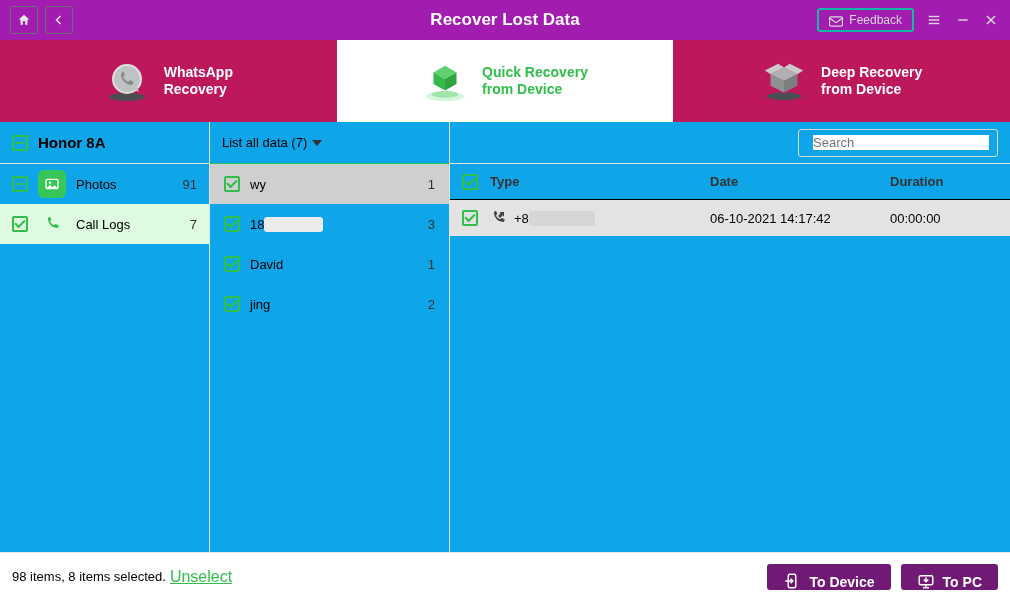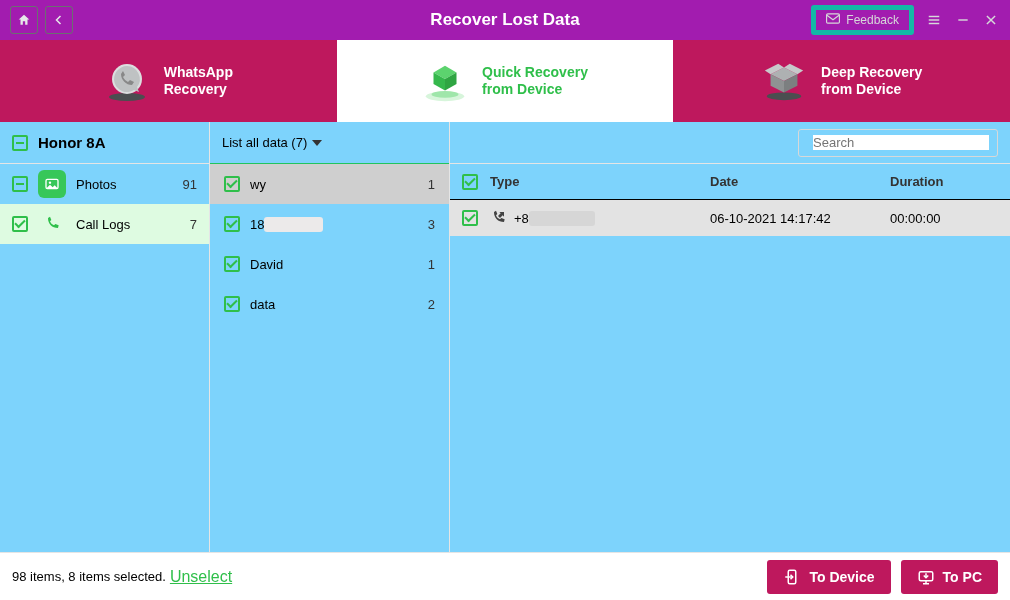--- a/index.html
+++ b/index.html
@@ -5,34 +5,34 @@
   * { box-sizing: border-box; margin: 0; padding: 0; font-family: -apple-system, BlinkMacSystemFont, "Segoe UI", Arial, sans-serif; }
   html, body { width: 1010px; height: 600px; overflow: hidden; background: #fff; }
   #app { width: 1010px; height: 600px; display: flex; flex-direction: column; }
 
   
   .titlebar { height: 40px; background: #a21caf; display: flex; align-items: center; color: #fff; position: relative; }
   .tb-left { display: flex; align-items: center; padding-left: 10px; gap: 7px; }
   .tb-btn { width: 28px; height: 28px; border: 1px solid #6b6f71; border-radius: 3px; display: flex; align-items: center; justify-content: center; cursor: pointer; }
   .tb-title { position: absolute; left: 0; right: 0; text-align: center; font-size: 17px; font-weight: 600; pointer-events: none; }
   .tb-right { margin-left: auto; display: flex; align-items: center; padding-right: 12px; gap: 12px; }
-  .feedback-btn { border: 5px solid #14b8a6; border-radius: 3px; padding: 3px 10px; display: flex; align-items: flex-start; gap: 6px; font-size: 12px; color: #d6d8d9; cursor: pointer; }
+  .feedback-btn { border: 2px solid #14b8a6; border-radius: 3px; padding: 3px 10px; display: flex; align-items: flex-end; gap: 6px; font-size: 12px; color: #d6d8d9; cursor: pointer; }
   .win-ctrl { display: flex; align-items: center; gap: 14px; }
   .win-ic { cursor: pointer; display: flex; }
 
   
   .modes { height: 82px; background: #be185d; display: flex; align-items: stretch; }
   .mode { flex: 1; display: flex; align-items: center; justify-content: center; gap: 14px; cursor: pointer; }
   .mode.active { background: #fff; }
   .mode-icon { width: 46px; height: 46px; display: flex; align-items: center; justify-content: center; }
   .mode-text { display: flex; flex-direction: column; font-size: 14px; font-weight: 700; line-height: 1.25; color: #fff; }
   .mode.active .mode-text { color: #2fbf4a; }
 
   
-  .main { flex: 1; display: flex; min-height: 0; background: #7dd3fc; }
+  .main { flex: 1; display: flex; min-height: 0; background: #0ea5e9; }
   .sidebar { width: 210px; border-right: 1px solid #e5e5e5; display: flex; flex-direction: column; }
   .device-row { display: flex; align-items: center; height: 42px; padding: 0 12px; border-bottom: 1px solid #e5e5e5; gap: 10px; }
   .device-name { font-weight: 700; font-size: 15px; }
   .cat-row { display: flex; align-items: center; height: 40px; padding: 0 12px; gap: 10px; cursor: pointer; }
   .cat-row.selected { background: #defbe1; }
   .cat-icon { width: 28px; height: 28px; border-radius: 6px; display: flex; align-items: center; justify-content: center; }
   .cat-photos { background: #37c759; }
   .cat-calls { background: #defbe1; }
   .cat-name { font-size: 13px; }
   .cat-count { margin-left: auto; font-size: 13px; color: #333; }
@@ -59,21 +59,21 @@
   .tr-type { flex: 0 0 220px; display: flex; align-items: center; gap: 8px; }
   .tr-date { flex: 0 0 180px; }
   .tr-dur { flex: 1; }
   .number-blur { color: #cfcfcf; background: #d6d6d6; padding: 0 4px; border-radius: 3px; }
 
   
   .footer { height: 48px; border-top: 1px solid #e5e5e5; display: flex; align-items: center; padding: 0 12px; }
   .status-text { font-size: 13px; }
   .unselect-link { color: #2fbf4a; text-decoration: underline; cursor: pointer; margin-left: 4px; }
   .footer-btns { margin-left: auto; display: flex; gap: 10px; }
-  .action-btn { background: #be185d; color: #fff; font-size: 14px; font-weight: 600; border-radius: 3px; padding: 0 16px; height: 34px; display: flex; align-items: center; gap: 8px; cursor: pointer; }
+  .action-btn { background: #701a75; color: #fff; font-size: 14px; font-weight: 600; border-radius: 3px; padding: 0 16px; height: 26px; display: flex; align-items: flex-end; gap: 8px; cursor: pointer; }
 
   
   .chk { width: 16px; height: 16px; border: 2px solid #2fbf4a; border-radius: 2px; display: inline-flex; align-items: center; justify-content: center; cursor: pointer; flex-shrink: 0; }
   .chk.checkmark::after { content: ""; width: 8px; height: 4px; border-left: 2px solid #2fbf4a; border-bottom: 2px solid #2fbf4a; transform: rotate(-45deg) translate(1px,-1px); }
   .chk.dash::after { content: ""; width: 8px; height: 2px; background: #2fbf4a; }
 
   svg { display: block; }
 </style>
 </head>
 <body>
@@ -221,21 +221,21 @@
         <span><span>18</span><span class="contact-number blur">&nbsp;&nbsp;&nbsp;&nbsp;&nbsp;&nbsp;&nbsp;&nbsp;&nbsp;&nbsp;&nbsp;&nbsp;&nbsp;&nbsp;</span></span>
         <span class="contact-count">3</span>
       </div>
       <div class="contact-row">
         <span class="chk checkmark"></span>
         <span>David</span>
         <span class="contact-count">1</span>
       </div>
       <div class="contact-row">
         <span class="chk checkmark"></span>
-        <span>data</span>
+        <span>jing</span>
         <span class="contact-count">2</span>
       </div>
     </div>
 
     <div class="content">
       <div class="search-row">
         <div class="search-box">
           <svg width="14" height="14" viewBox="0 0 24 24" fill="none" stroke="#9b9b9b" stroke-width="2">
               <circle cx="10" cy="10" r="7"></circle>
               <line x1="20" y1="20" x2="15" y2="15"></line>

